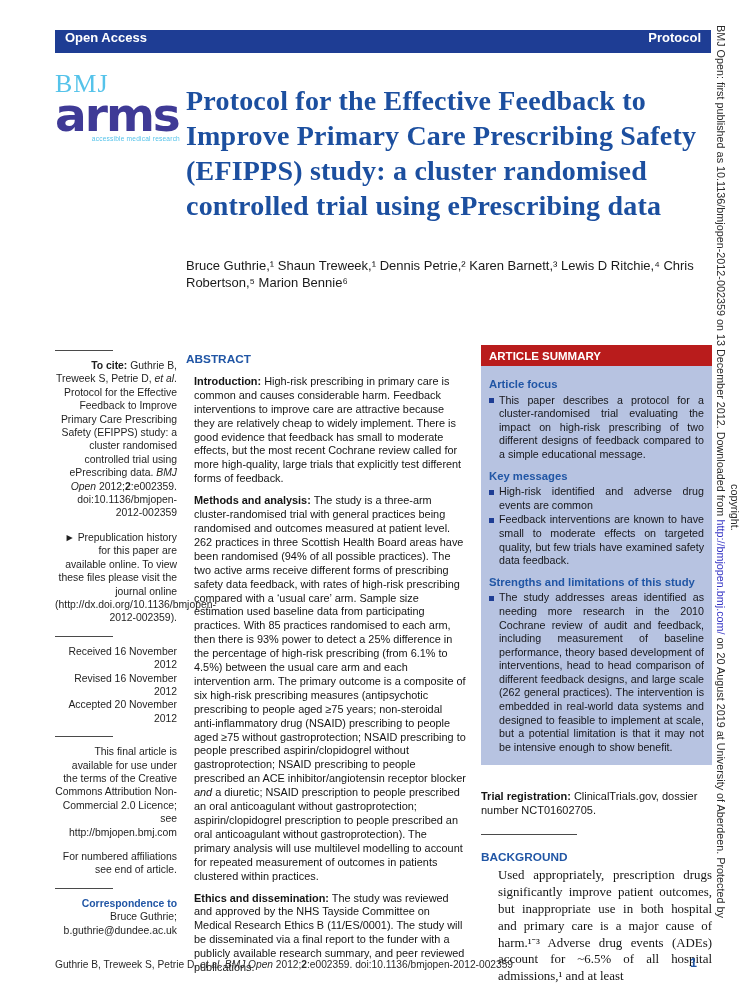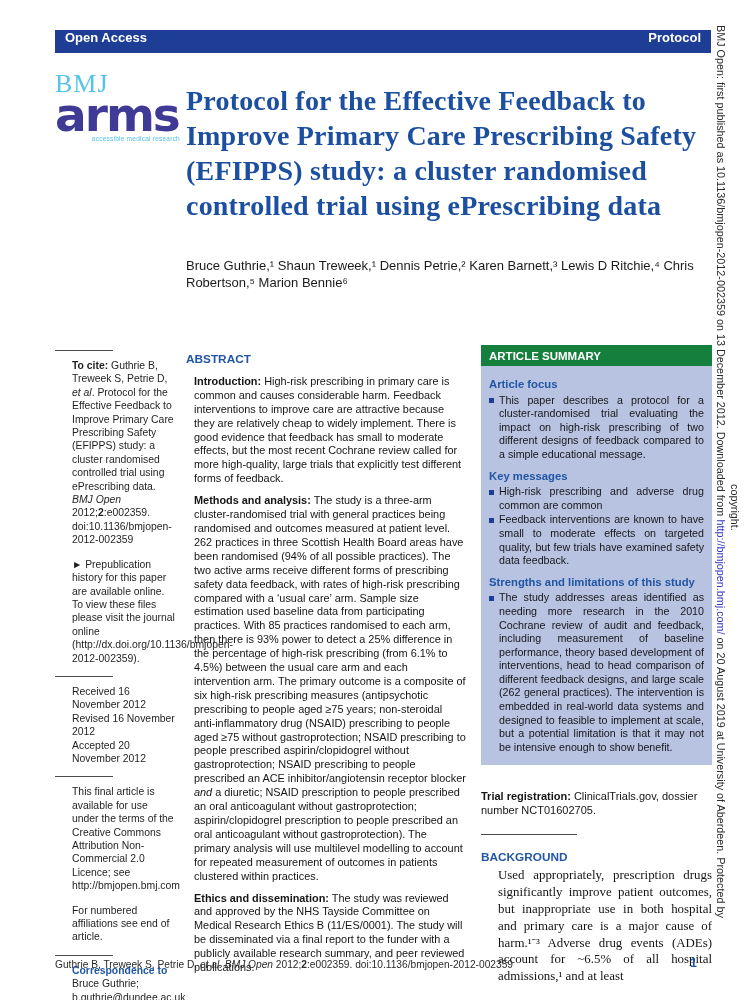--- a/index.html
+++ b/index.html
@@ -26,36 +26,36 @@
   
   .title{
     left:186px;top:64px;width:528px;color:#1c4f9f;font-family:"Liberation Serif", serif;
     font-weight:bold;font-size:28px;line-height:35px;letter-spacing:.2px;
   }
   .authors{left:186px;top:257px;width:524px;font-size:13px;line-height:17px;color:#1a1a1a;}
 
   
   .sidebar{left:55px;top:341px;width:122px;font-size:10.4px;line-height:13.4px;color:#1f1f1f;}
   .sidebar hr{border:none;border-top:1.2px solid #4a4a4a;width:58px;margin:9px 0 8px 0;}
-  .sidebar p{margin:0 0 0 17px;}
+  .sidebar p{margin:0 0 0 0;text-align:right;}
   .sidebar .blk{margin-bottom:11px;}
   .b{font-weight:bold;}
   .i{font-style:italic;}
   .blue-label{color:#2156a5;font-weight:bold;}
   .affil-note{margin-top:128px;}
 
   
   .abstract-col{left:186px;top:341px;width:288px;font-size:10.9px;line-height:13.9px;color:#151515;}
   .sec-heading{color:#2156a5;font-weight:bold;font-size:11.8px;margin:12px 0 2px 0;}
   .abstract-col p{margin:8px;}
 
   
   .right-col{left:481px;top:345px;width:231px;}
   .sumbox-header{
-    background:#15803d;color:#fff;font-weight:bold;font-size:11.5px;
+    background:#b91c1c;color:#fff;font-weight:bold;font-size:11.5px;
     padding:5px 8px 4px 8px;
   }
   .sumbox-body{
     background:#b7c3e1;padding:4px 8px 10px 8px;font-size:10.7px;line-height:13.6px;
     color:#17171a;text-align:justify;
   }
   .sumbox-body h4{color:#2156a5;font-size:11.3px;margin:8px 0 2px 0;}
   .bullet-row{display:flex;margin:0 0 1px 0;}
   .bullet-sq{width:5px;height:5px;background:#1e3d94;flex:none;margin:4.5px 5px 0 0;}
   .trial-reg{margin-top:24px;font-size:11px;line-height:14px;color:#151515;}
@@ -126,21 +126,21 @@
   <div class="sumbox-header">ARTICLE SUMMARY</div>
   <div class="sumbox-body">
     <h4>Article focus</h4>
     <div class="bullet-row">
       <span class="bullet-sq"></span>
       <span>This paper describes a protocol for a cluster-randomised trial evaluating the impact on high-risk prescribing of two different designs of feedback compared to a simple educational message.</span>
     </div>
     <h4>Key messages</h4>
     <div class="bullet-row">
       <span class="bullet-sq"></span>
-      <span>High-risk prescribing and adverse drug common are common</span>
+      <span>High-risk identified and adverse drug events are common</span>
     </div>
     <div class="bullet-row">
       <span class="bullet-sq"></span>
       <span>Feedback interventions are known to have small to moderate effects on targeted quality, but few trials have examined safety data feedback.</span>
     </div>
     <h4>Strengths and limitations of this study</h4>
     <div class="bullet-row">
       <span class="bullet-sq"></span>
       <span>The study addresses areas identified as needing more research in the 2010 Cochrane review of audit and feedback, including measurement of baseline performance, theory based development of interventions, head to head comparison of different feedback designs, and large scale (262 general practices). The intervention is embedded in real-world data systems and designed to feasible to implement at scale, but a potential limitation is that it may not be intensive enough to show benefit.</span>
     </div>

